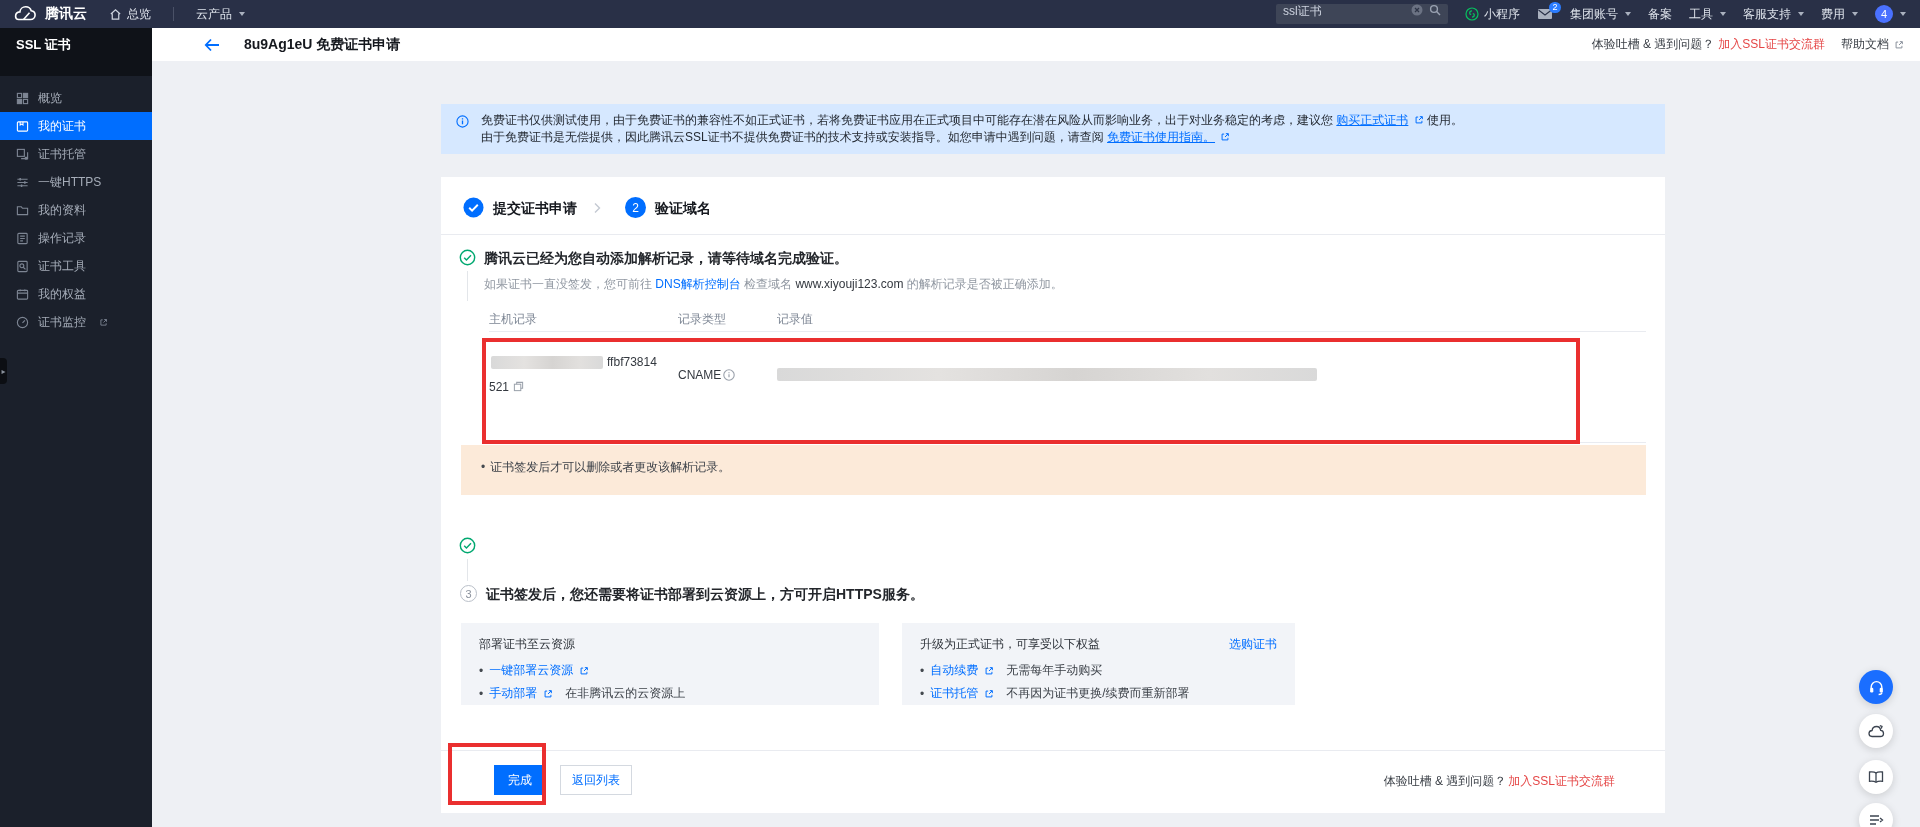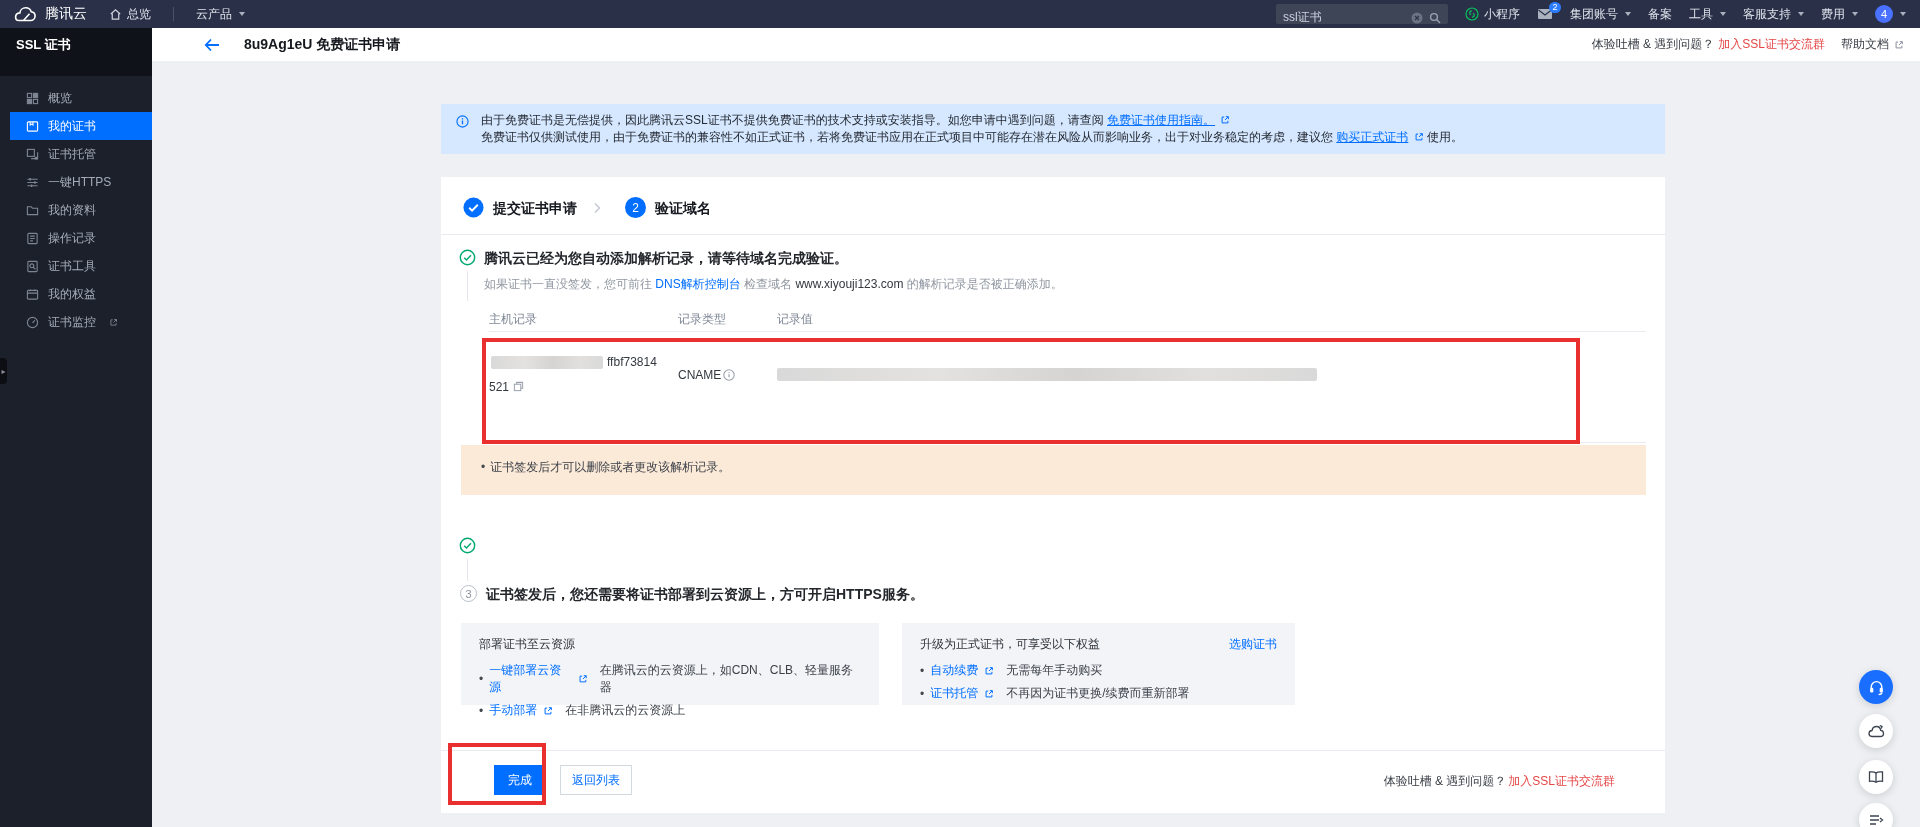--- a/index.html
+++ b/index.html
@@ -7,41 +7,41 @@
   body {
     position:relative; overflow:hidden; background:#eef0f4;
     font-family:"Liberation Sans","DejaVu Sans",sans-serif; font-size:12px; color:#3c4148;
   }
   svg { display:block; }
 
   
   .topbar { position:absolute; left:0; top:0; width:1920px; height:28px; background:#293047;
             display:flex; align-items:center; padding:0 14px; z-index:30; }
   .tb-left { display:flex; align-items:center; gap:22px; }
-  .brand { display:flex; align-items:flex-end; gap:7px; color:#fff; font-size:14px; font-weight:normal; }
+  .brand { display:flex; align-items:center; gap:7px; color:#fff; font-size:14px; font-weight:bold; }
   .tb-item { display:flex; align-items:center; gap:5px; color:#dfe4ec; font-size:12px; cursor:pointer; white-space:nowrap; }
   .tb-divider { width:1px; height:14px; background:#4a5167; }
   .caret { width:0; height:0; border-left:3.5px solid transparent; border-right:3.5px solid transparent;
            border-top:4px solid #aab1bf; margin-left:2px; }
   .tb-right { margin-left:auto; display:flex; align-items:center; gap:17px; }
   .tb-search { width:172px; height:20px; background:#3e4557; border-radius:2px; display:flex;
-               align-items:flex-end; gap:6px; padding:0 7px; }
+               align-items:flex-start; gap:6px; padding:0 7px; }
   .tb-search input { flex:1; background:transparent; border:none; outline:none; color:#cdd3df;
                      font-size:12px; font-family:inherit; min-width:0; }
   .mail-wrap { position:relative; cursor:pointer; }
   .mail-badge { position:absolute; top:-6px; right:-8px; background:#2b7cff; color:#fff; font-size:9px;
                 line-height:11px; min-width:12px; text-align:center; border-radius:7px; padding:0 3px; }
   .avatar { width:18px; height:18px; border-radius:50%; background:#4a71ff; color:#fff; font-size:11px;
             display:flex; align-items:center; justify-content:center; cursor:pointer; }
 
   
   .sidebar { position:absolute; left:0; top:28px; width:152px; height:799px; background:#1b202b; z-index:20; }
   .side-title { height:48px; line-height:34px; background:#0f1218; color:#fff; font-size:13px;
                 font-weight:bold; padding-left:16px; }
-  .side-menu { padding-top:8px;margin-left:10px; }
+  .side-menu { padding-top:8px; }
   .side-item { height:28px; display:flex; align-items:center; gap:9px; padding-left:16px;
                color:#a6adb9; font-size:12px; cursor:pointer; }
   .side-item .icn { color:#7d8593; display:flex; }
   .side-item.active { background:#006eff; color:#fff; }
   .side-item.active .icn { color:#fff; }
   .side-ext { color:#7d8593; margin-left:2px; }
   .expand-handle { position:absolute; left:0; top:358px; width:7px; height:26px; background:#0c0e13;
                    border-radius:0 4px 4px 0; z-index:25; color:#8a919c; font-size:8px; display:flex;
                    align-items:center; justify-content:center; cursor:pointer; }
 
@@ -323,35 +323,35 @@
 <div class="content">
 
   <div class="banner">
     <span class="info-icn">
       <svg width="13" height="13" viewBox="0 0 14 14" fill="none" stroke="#006eff" stroke-width="1.2">
           <circle cx="7" cy="7" r="6"></circle>
           <path d="M7 6v4M7 3.6v1.2" stroke-width="1.4"></path>
         </svg>
     </span>
     <div>
+      <span>免费证书仅供测试使用，由于免费证书的兼容性不如正式证书，若将免费证书应用在正式项目中可能存在潜在风险从而影响业务，出于对业务稳定的考虑，建议您</span>
+      <span class="link-blue u">购买正式证书</span>
+      <svg class="ext" width="10" height="10" viewBox="0 0 12 12" fill="none" stroke="#006eff" stroke-width="1.2" style="display:inline-block;vertical-align:-1px">
+          <path d="M5 2.5H2.5v7h7V7"></path>
+          <path d="M7 2h3v3M9.8 2.2L6 6"></path>
+        </svg>
+      <span>使用。</span>
+    </div>
+    <div>
       <span>由于免费证书是无偿提供，因此腾讯云SSL证书不提供免费证书的技术支持或安装指导。如您申请中遇到问题，请查阅</span>
       <span class="link-blue u">免费证书使用指南。</span>
       <svg class="ext" width="10" height="10" viewBox="0 0 12 12" fill="none" stroke="#006eff" stroke-width="1.2" style="display:inline-block;vertical-align:-1px">
           <path d="M5 2.5H2.5v7h7V7"></path>
           <path d="M7 2h3v3M9.8 2.2L6 6"></path>
         </svg>
-    </div>
-    <div>
-      <span>免费证书仅供测试使用，由于免费证书的兼容性不如正式证书，若将免费证书应用在正式项目中可能存在潜在风险从而影响业务，出于对业务稳定的考虑，建议您</span>
-      <span class="link-blue u">购买正式证书</span>
-      <svg class="ext" width="10" height="10" viewBox="0 0 12 12" fill="none" stroke="#006eff" stroke-width="1.2" style="display:inline-block;vertical-align:-1px">
-          <path d="M5 2.5H2.5v7h7V7"></path>
-          <path d="M7 2h3v3M9.8 2.2L6 6"></path>
-        </svg>
-      <span>使用。</span>
     </div>
   </div>
 
   <div class="card">
 
     <span class="abs" style="left:22px;top:20px">
       <svg width="21" height="21" viewBox="0 0 22 22">
           <circle cx="11" cy="11" r="10.5" fill="#006eff"></circle>
           <path d="M6.5 11.3l3 3 6-6.2" stroke="#fff" stroke-width="2" fill="none"></path>
         </svg>
@@ -426,21 +426,20 @@
 
     <div class="gray-box" style="left:20px;width:418px">
       <div class="bx-title">部署证书至云资源</div>
       <div class="bx-line">
         <span class="dot">•</span>
         <span class="link-blue">一键部署云资源</span>
         <svg class="ext" width="10" height="10" viewBox="0 0 12 12" fill="none" stroke="#006eff" stroke-width="1.2">
             <path d="M5 2.5H2.5v7h7V7"></path>
             <path d="M7 2h3v3M9.8 2.2L6 6"></path>
           </svg>
-        <span class="bx-desc">在腾讯云的云资源上，如CDN、CLB、轻量服务器</span>
       </div>
       <div class="bx-line">
         <span class="dot">•</span>
         <span class="link-blue">手动部署</span>
         <svg class="ext" width="10" height="10" viewBox="0 0 12 12" fill="none" stroke="#006eff" stroke-width="1.2">
             <path d="M5 2.5H2.5v7h7V7"></path>
             <path d="M7 2h3v3M9.8 2.2L6 6"></path>
           </svg>
         <span class="bx-desc">在非腾讯云的云资源上</span>
       </div>

